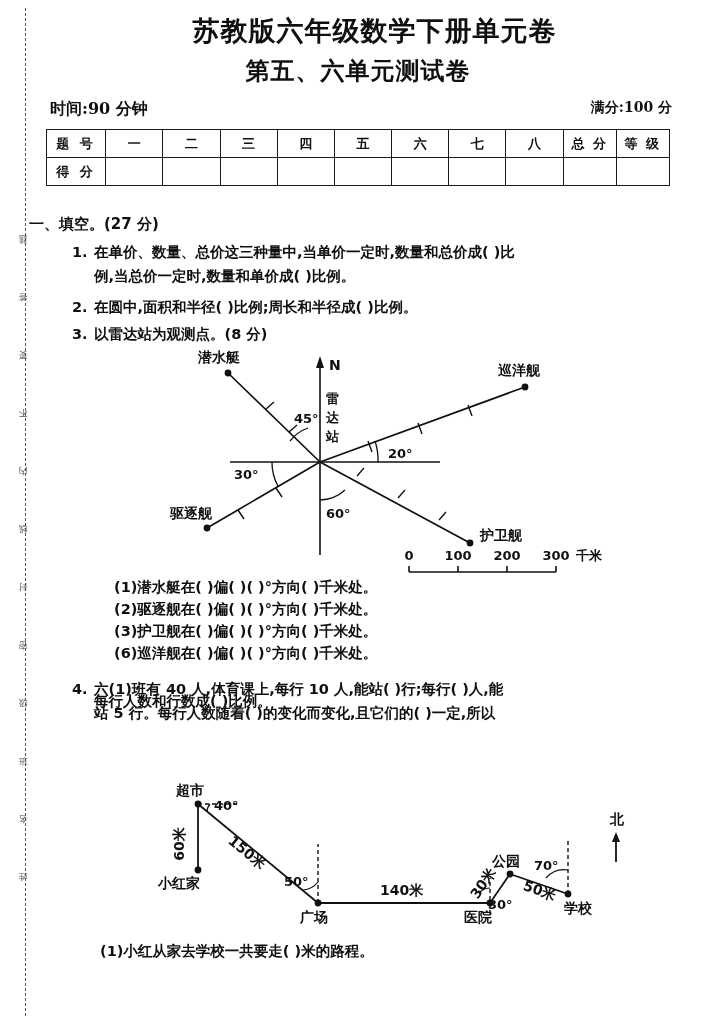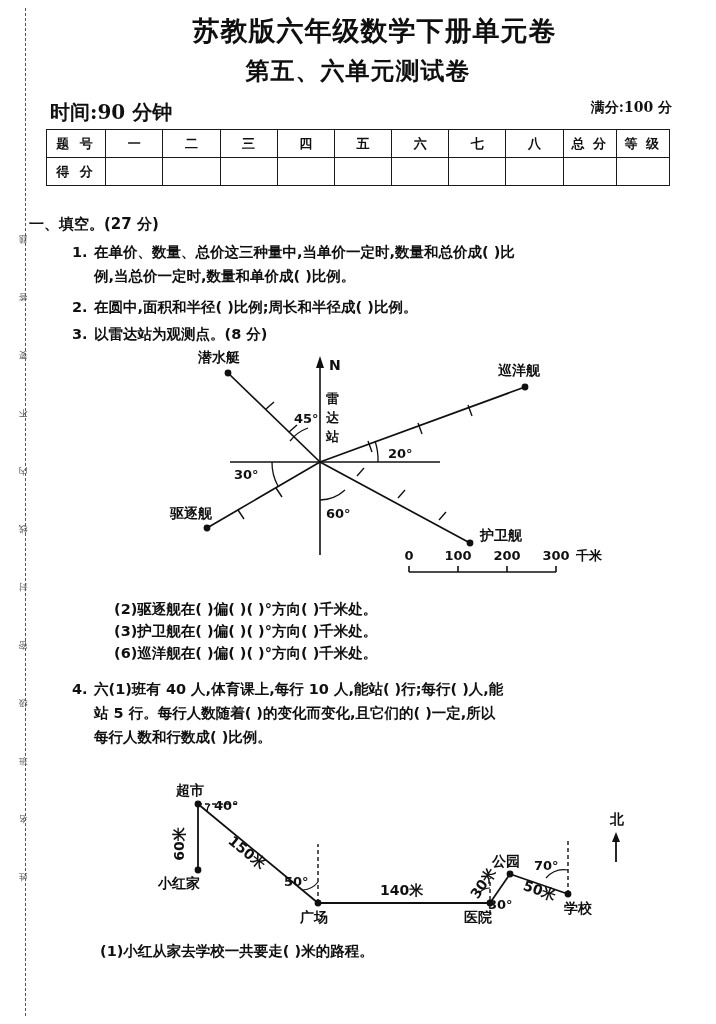--- a/index.html
+++ b/index.html
@@ -34,21 +34,21 @@
     position:absolute;left:0;right:0;top:13px;text-align:center;
     font-size:27px;font-weight:bold;letter-spacing:1px;
     font-family:"DejaVu Sans","Liberation Sans",sans-serif;
     padding-left:33px;
   }
   .title2{
     position:absolute;left:0;right:0;top:55px;text-align:center;
     font-size:24px;font-weight:bold;letter-spacing:1px;
     font-family:"DejaVu Sans","Liberation Sans",sans-serif;
   }
-  .meta-left{position:absolute;left:50px;top:99px;font-size:20px;font-weight:bold;}
+  .meta-left{position:absolute;left:50px;top:99px;font-size:16px;font-weight:bold;}
   .meta-right{position:absolute;right:44px;top:99px;font-size:14px;font-weight:bold;}
 
   
   .score-table{
     position:absolute;left:46px;top:129px;width:624px;
     border-collapse:collapse;
   }
   .score-table td{
     border:1px solid #1a1a1a;
     height:27px;
@@ -230,29 +230,30 @@
       <g stroke="#101010" stroke-width="1.6" fill="none">
         <line x1="13" y1="26" x2="160" y2="26"></line>
         <line x1="13" y1="20" x2="13" y2="26"></line>
         <line x1="62" y1="20" x2="62" y2="26"></line>
         <line x1="111" y1="20" x2="111" y2="26"></line>
         <line x1="160" y1="20" x2="160" y2="26"></line>
       </g>
     </svg>
   </div>
 
+  <div class="sub" style="left:114px;top:578px">(1)潜水艇在(        )偏(        )(        )°方向(        )千米处。</div>
   <div class="sub" style="left:114px;top:600px">(2)驱逐舰在(        )偏(        )(        )°方向(        )千米处。</div>
   <div class="sub" style="left:114px;top:622px">(3)护卫舰在(        )偏(        )(        )°方向(        )千米处。</div>
   <div class="sub" style="left:114px;top:644px">(6)巡洋舰在(        )偏(        )(        )°方向(        )千米处。</div>
 
   <div class="qline" style="left:72px;top:680px">
     <span class="qnum">4.</span><span>六(1)班有 40 人,体育课上,每行 10 人,能站(        )行;每行(        )人,能</span>
   </div>
   <div class="qline" style="left:94px;top:704px">站 5 行。每行人数随着(        )的变化而变化,且它们的(        )一定,所以</div>
-  <div class="qline" style="left:94px;top:728px">每行人数和行数成(        )比例。</div>
+  <div class="qline" style="left:94px;top:692px">每行人数和行数成(        )比例。</div>
 
 
   <div class="diagram" style="left:140px;top:782px;width:500px;height:148px">
     <svg width="500" height="148" viewBox="0 0 500 148">
 
       <text class="lbl" x="36" y="13">超市</text>
 
       <line x1="58" y1="22" x2="58" y2="88" stroke="#101010" stroke-width="1.8"></line>
       <circle cx="58" cy="22" r="3.4" fill="#101010"></circle>
       <circle cx="58" cy="88" r="3.4" fill="#101010"></circle>

